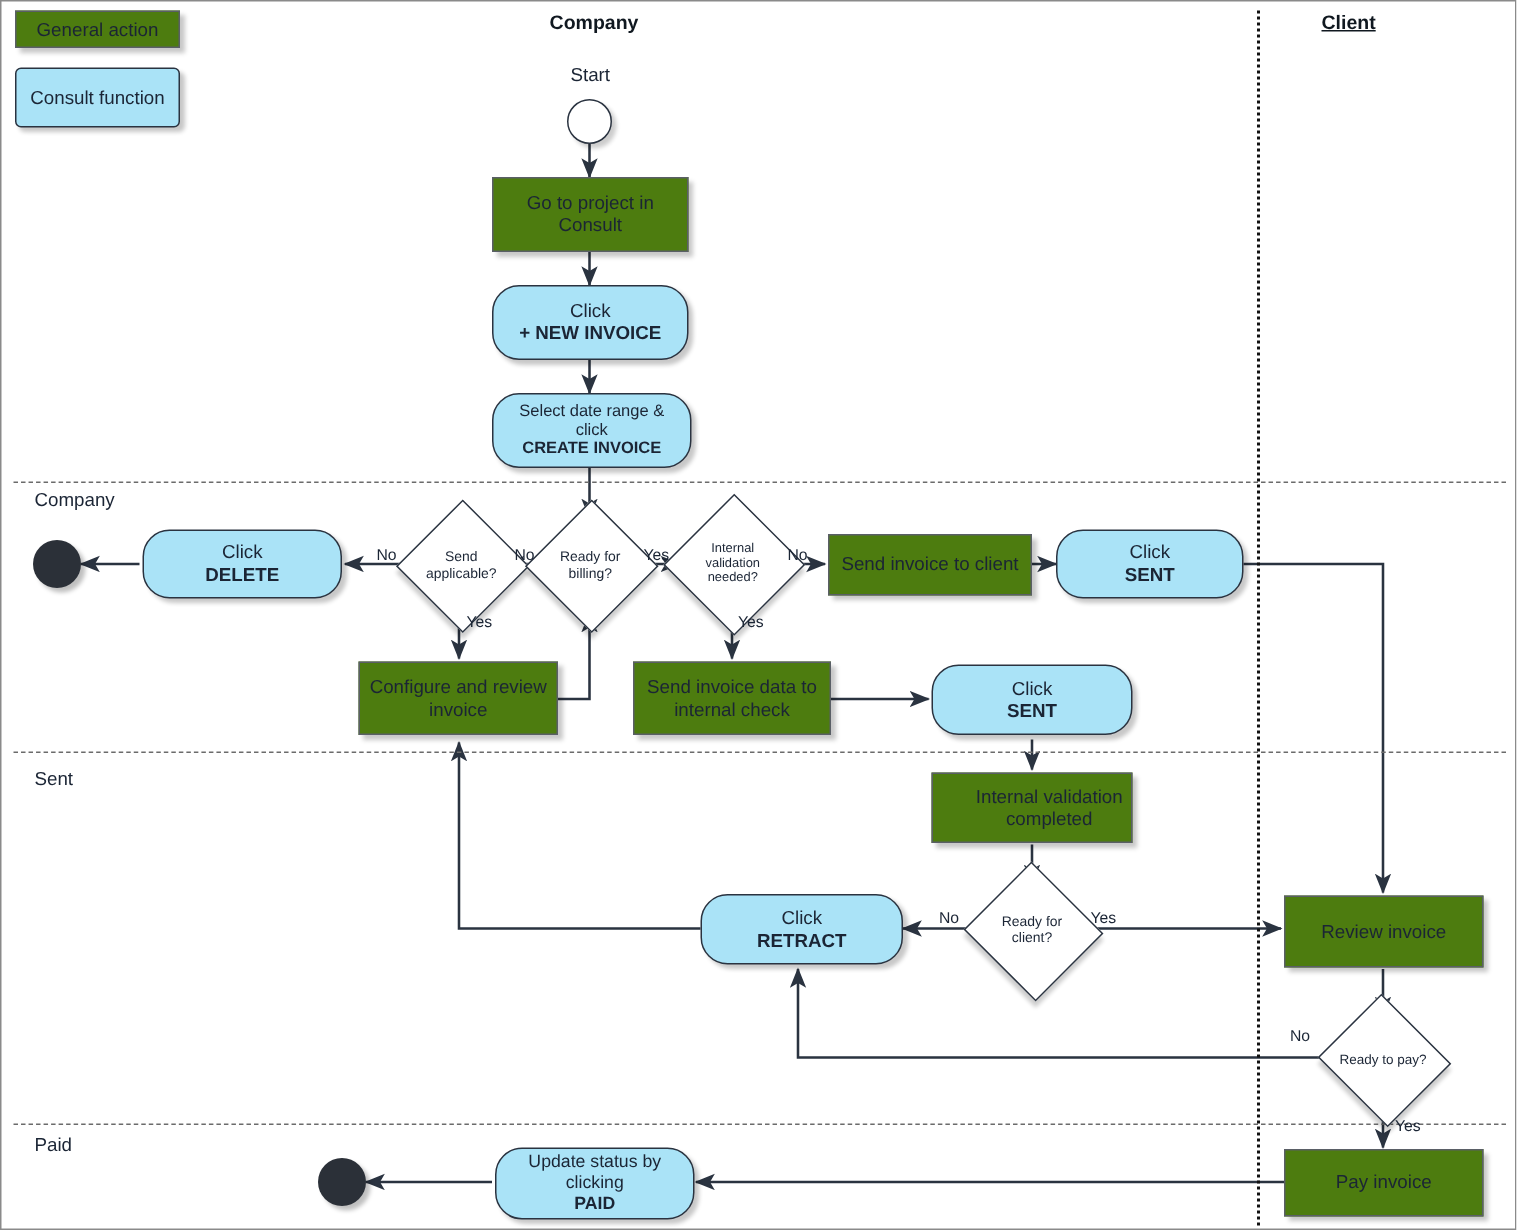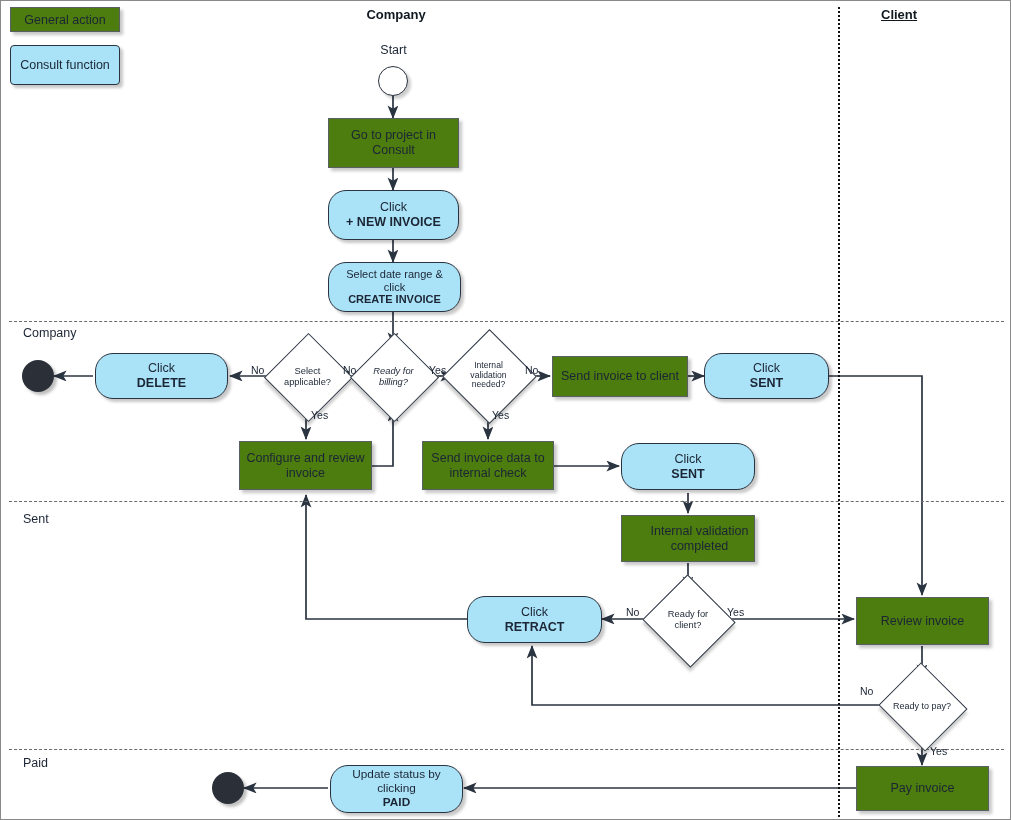--- a/index.html
+++ b/index.html
@@ -212,27 +212,27 @@
     <div>
       <span class="ln">Click</span>
       <b class="ln">DELETE</b>
     </div>
   </div>
 
   <div class="diamond" style="left:276px;top:345px;width:61px;height:61px;">
     <div class="dshape"></div>
     <div class="dtxt">
       <div>
-        <span class="ln">Select</span>
+        <span class="ln">Send</span>
         <span class="ln">applicable?</span>
       </div>
     </div>
   </div>
 
-  <div class="diamond" style="left:362px;top:345px;width:61px;height:61px;font-style:italic;">
+  <div class="diamond" style="left:362px;top:345px;width:61px;height:61px;">
     <div class="dshape"></div>
     <div class="dtxt">
       <div>
         <span class="ln">Ready for</span>
         <span class="ln">billing?</span>
       </div>
     </div>
   </div>
 
   <div class="diamond" style="left:455px;top:342px;width:65px;height:65px;">

